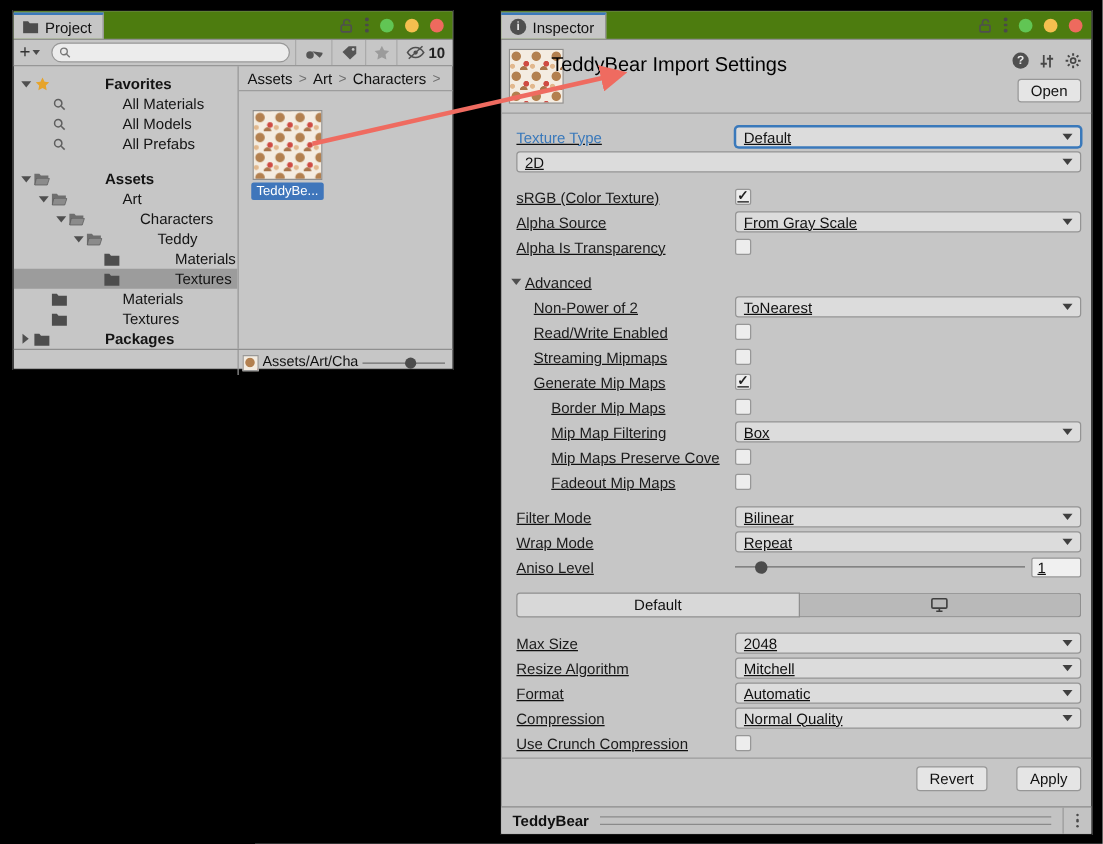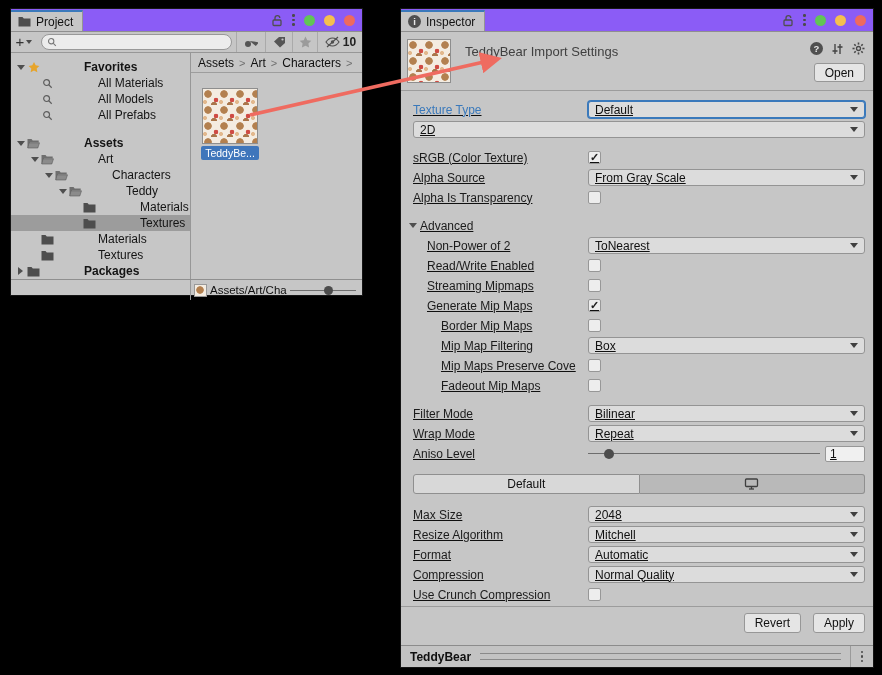--- a/index.html
+++ b/index.html
@@ -3,21 +3,21 @@
 <meta charset="utf-8">
 <style>
   html,body{margin:0;padding:0;}
   body{width:882px;height:675px;background:#000;position:relative;overflow:hidden;
        font-family:"Liberation Sans",sans-serif;font-size:12px;color:#101010;}
   .window{position:absolute;background:#c6c6c6;border:1px solid #151515;box-sizing:border-box;}
   #project-window{left:10px;top:8px;width:353px;height:288px;}
   #inspector-window{left:400px;top:8px;width:474px;height:660px;}
 
   
-  .tabstrip{height:22px;background:#8b5cf6;border-bottom:1px solid #8f8f8f;position:relative;
+  .tabstrip{height:22px;background:#4d7c0f;border-bottom:1px solid #8f8f8f;position:relative;
             display:flex;align-items:flex-end;}
   .tab{height:21px;background:#c6c6c6;border-top:2px solid #3a79bb;border-right:1px solid #949494;
        padding:0 9px 0 7px;display:flex;align-items:center;gap:5px;box-sizing:border-box;}
   .tab-label{font-size:12px;color:#111;}
   .winctrls{position:absolute;right:7px;top:0;height:22px;display:flex;align-items:center;gap:9px;}
   .lock-icon svg{display:block}
   .vdots{display:flex;flex-direction:column;gap:2px;}
   .vdots i{width:2.6px;height:2.6px;border-radius:50%;background:#4a4a4a;}
   .circ{width:11px;height:11px;border-radius:50%;}
   .c-green{background:#61c554}.c-yellow{background:#f5bf4f}.c-red{background:#ee6a5e}
@@ -67,21 +67,21 @@
   .pstatus .rightcell{flex:1;display:flex;align-items:center;padding:0 6px 0 3px;gap:3px;min-width:0;}
   .mini-thumb{width:13px;height:13px;flex:0 0 13px;border:1px solid #999;box-sizing:border-box;}
   .statpath{font-size:11.5px;white-space:nowrap;overflow:hidden;flex:0 1 auto;}
   .zslider{flex:1;min-width:56px;height:12px;position:relative;}
   .zslider .track{position:absolute;left:0;right:0;top:5.5px;height:1.6px;background:#6f6f6f;}
   .zslider .knob{position:absolute;top:1.5px;left:52%;width:9px;height:9px;border-radius:50%;background:#4c4c4c;}
 
   
   .ihead{height:58px;position:relative;border-bottom:1px solid #9c9c9c;}
   .ihead .bigthumb{position:absolute;left:6px;top:7px;width:44px;height:44px;border:1px solid #8e8e8e;box-sizing:border-box;}
-  .ititle{position:absolute;left:64px;top:12px;font-size:13px;color:#404040;}
+  .ititle{position:absolute;left:40px;top:12px;font-size:16px;color:#000000;}
   .ihead-icons{position:absolute;right:8px;top:10px;display:flex;align-items:center;gap:8px;}
   .help-icon,.info-icon{width:13px;height:13px;border-radius:50%;background:#4f4f4f;color:#e8e8e8;
       font-size:9.5px;font-weight:bold;display:flex;align-items:center;justify-content:center;}
   .btn{background:#e5e5e5;border:1px solid #979797;border-radius:3px;height:20px;display:inline-flex;
        align-items:center;justify-content:center;padding:0 10px;font-size:12px;color:#111;box-sizing:border-box;}
   .open-btn{position:absolute;right:8px;top:31px;height:19px;}
 
   .ibody{padding:9px 8px 0 12px;}
   .row{height:19px;margin-bottom:1px;display:flex;align-items:center;text-decoration:underline;}
   .spacer{height:8px;}
@@ -106,21 +106,21 @@
   .hslider .knob{position:absolute;top:1px;left:7%;width:10px;height:10px;border-radius:50%;background:#4c4c4c;}
   .numfield{flex:0 0 40px;width:40px;height:16px;background:#f0f0f0;border:1px solid #979797;border-radius:2px;
             box-sizing:border-box;display:flex;align-items:center;padding-left:4px;font-size:12px;}
 
   .platformbar{height:20px;display:flex;margin:0 0 11px 0;}
   .ptab{flex:1;border:1px solid #8f8f8f;box-sizing:border-box;display:flex;align-items:center;justify-content:center;font-size:12px;}
   .ptab.active{background:#d8d8d8;border-radius:3px 0 0 3px;}
   .ptab.inactive{background:#b9b9b9;border-left:none;border-radius:0 3px 3px 0;}
 
   .ifooter-sep{position:absolute;left:0;right:0;bottom:60px;border-top:1px solid #9c9c9c;}
-  .btnrow{position:absolute;right:8px;bottom:34px;display:flex;gap:12px;}
+  .btnrow{position:absolute;right:8px;bottom:34px;display:flex;gap:23px;}
   .previewbar{position:absolute;left:0;right:0;bottom:0;height:22px;background:#c3c3c3;border-top:1px solid #8c8c8c;
               display:flex;align-items:center;padding-left:9px;box-sizing:border-box;}
   .pv-title{font-weight:bold;font-size:12px;margin-right:9px;white-space:nowrap;}
   .pv-handle{flex:1;height:5px;border-top:1.4px solid #8a8a8a;border-bottom:1.4px solid #8a8a8a;margin-right:9px;}
   .pv-menu{width:22px;align-self:stretch;border-left:1px solid #9a9a9a;display:flex;align-items:center;justify-content:center;}
 
   .arrow-overlay{position:absolute;left:0;top:0;pointer-events:none;}
   svg.icn{display:block;}
 </style>
 </head>

